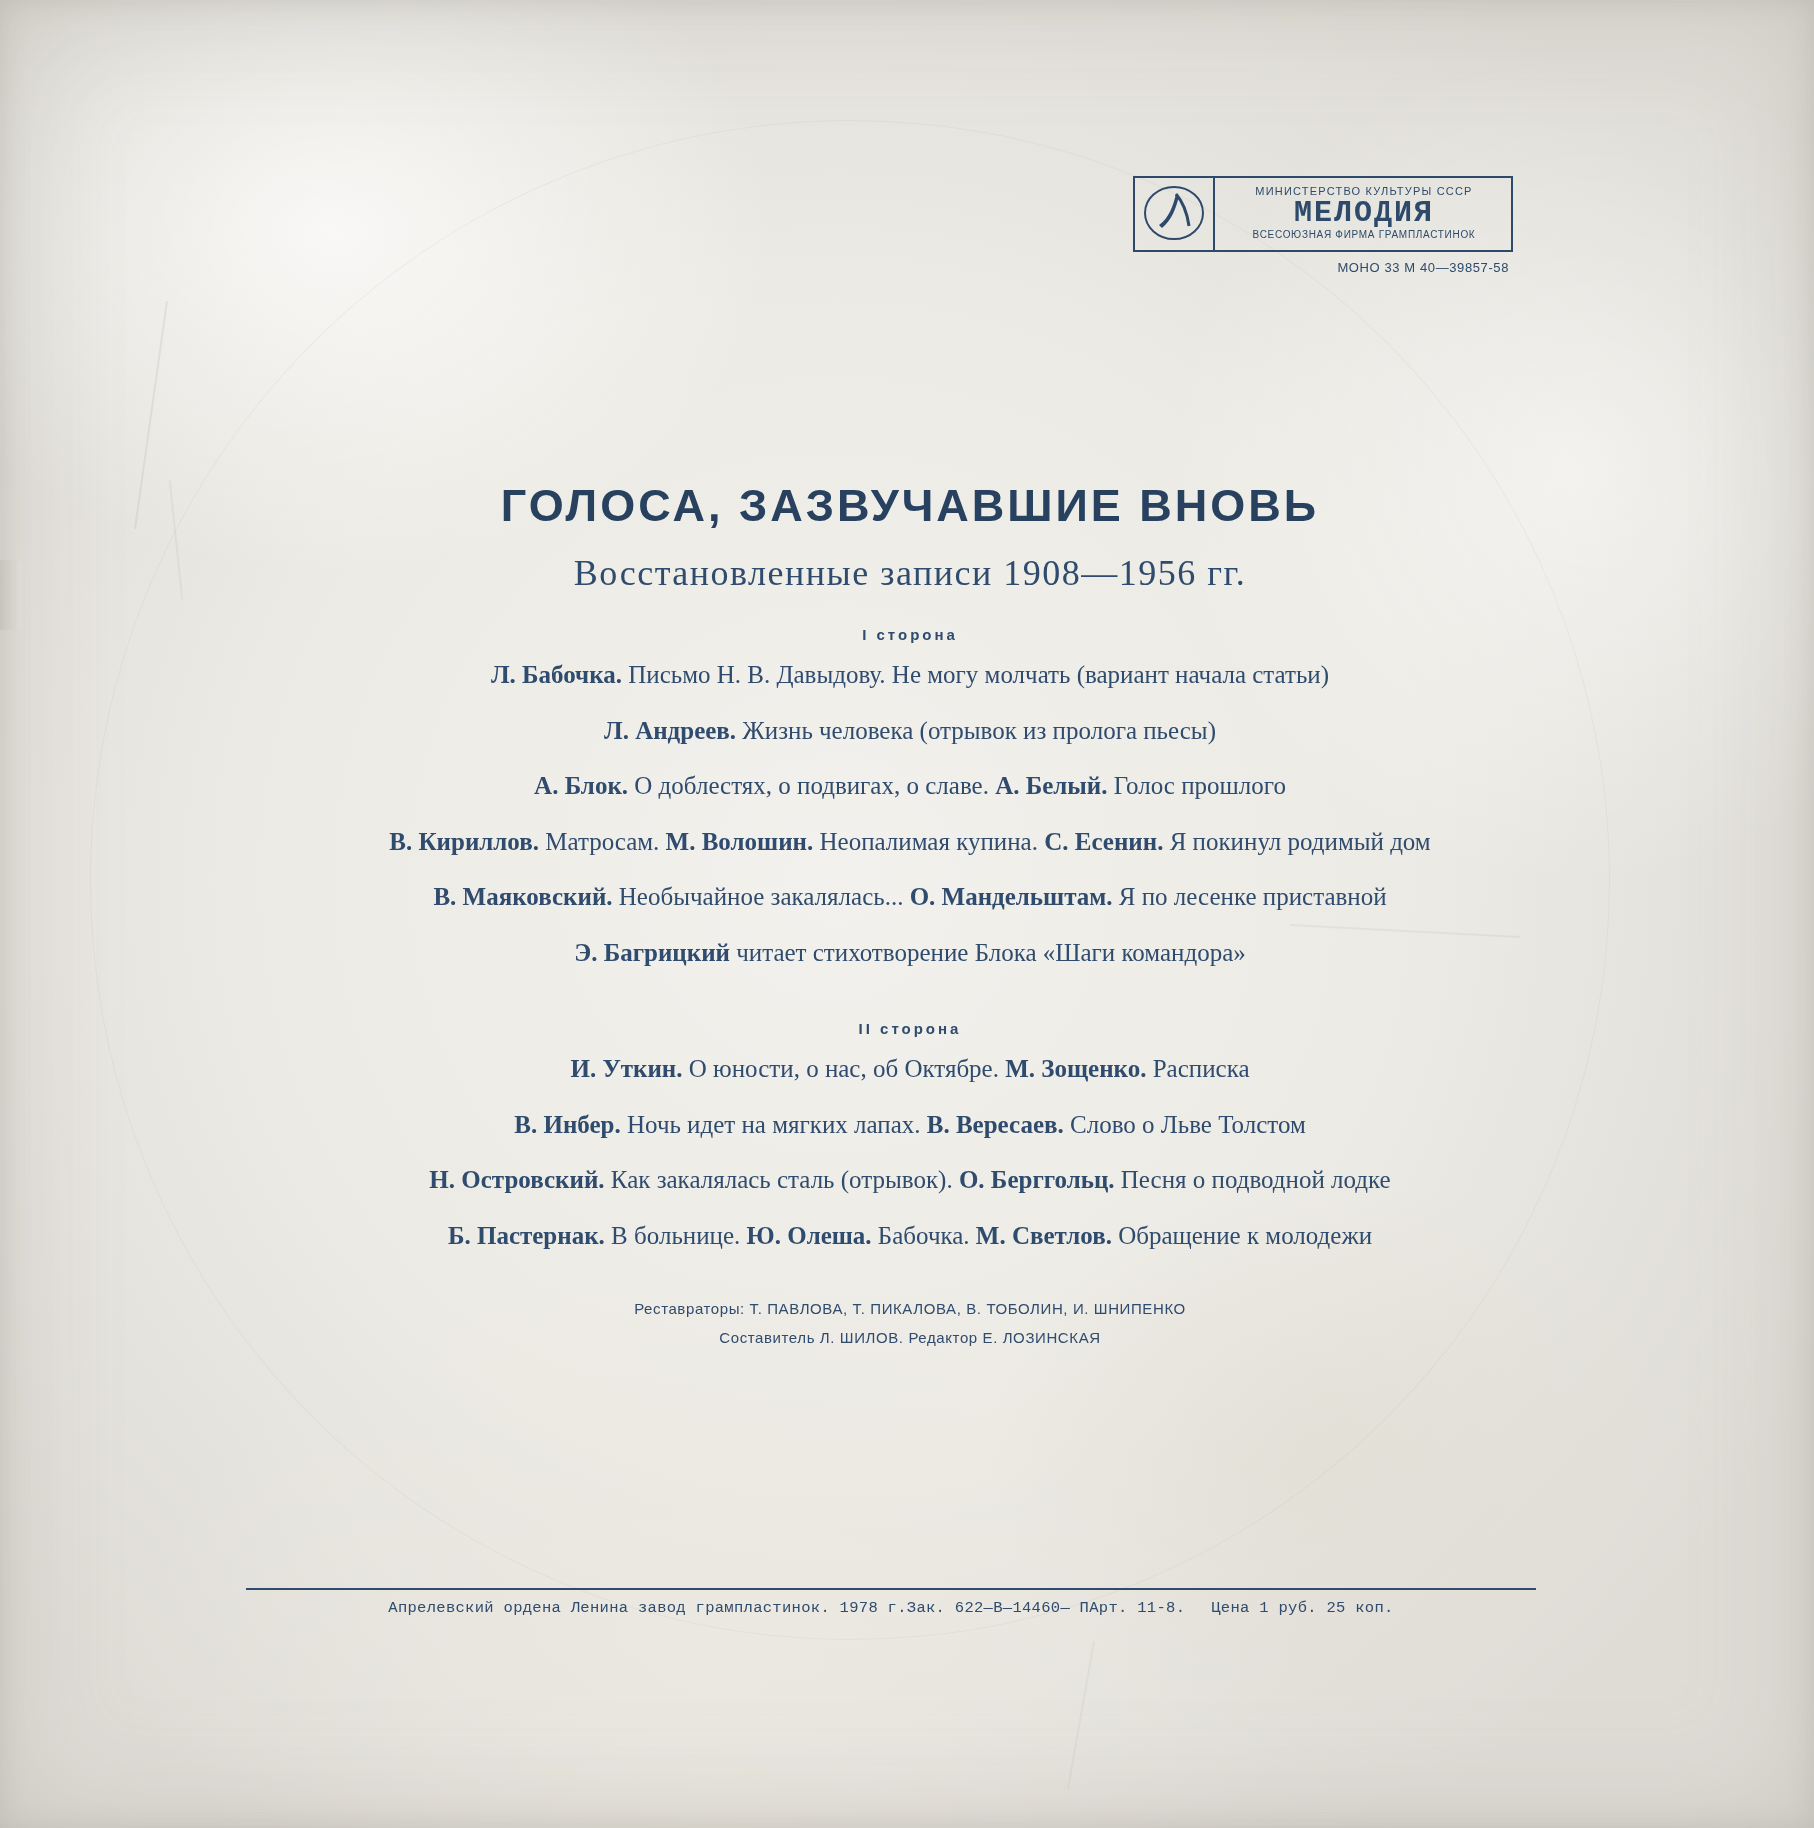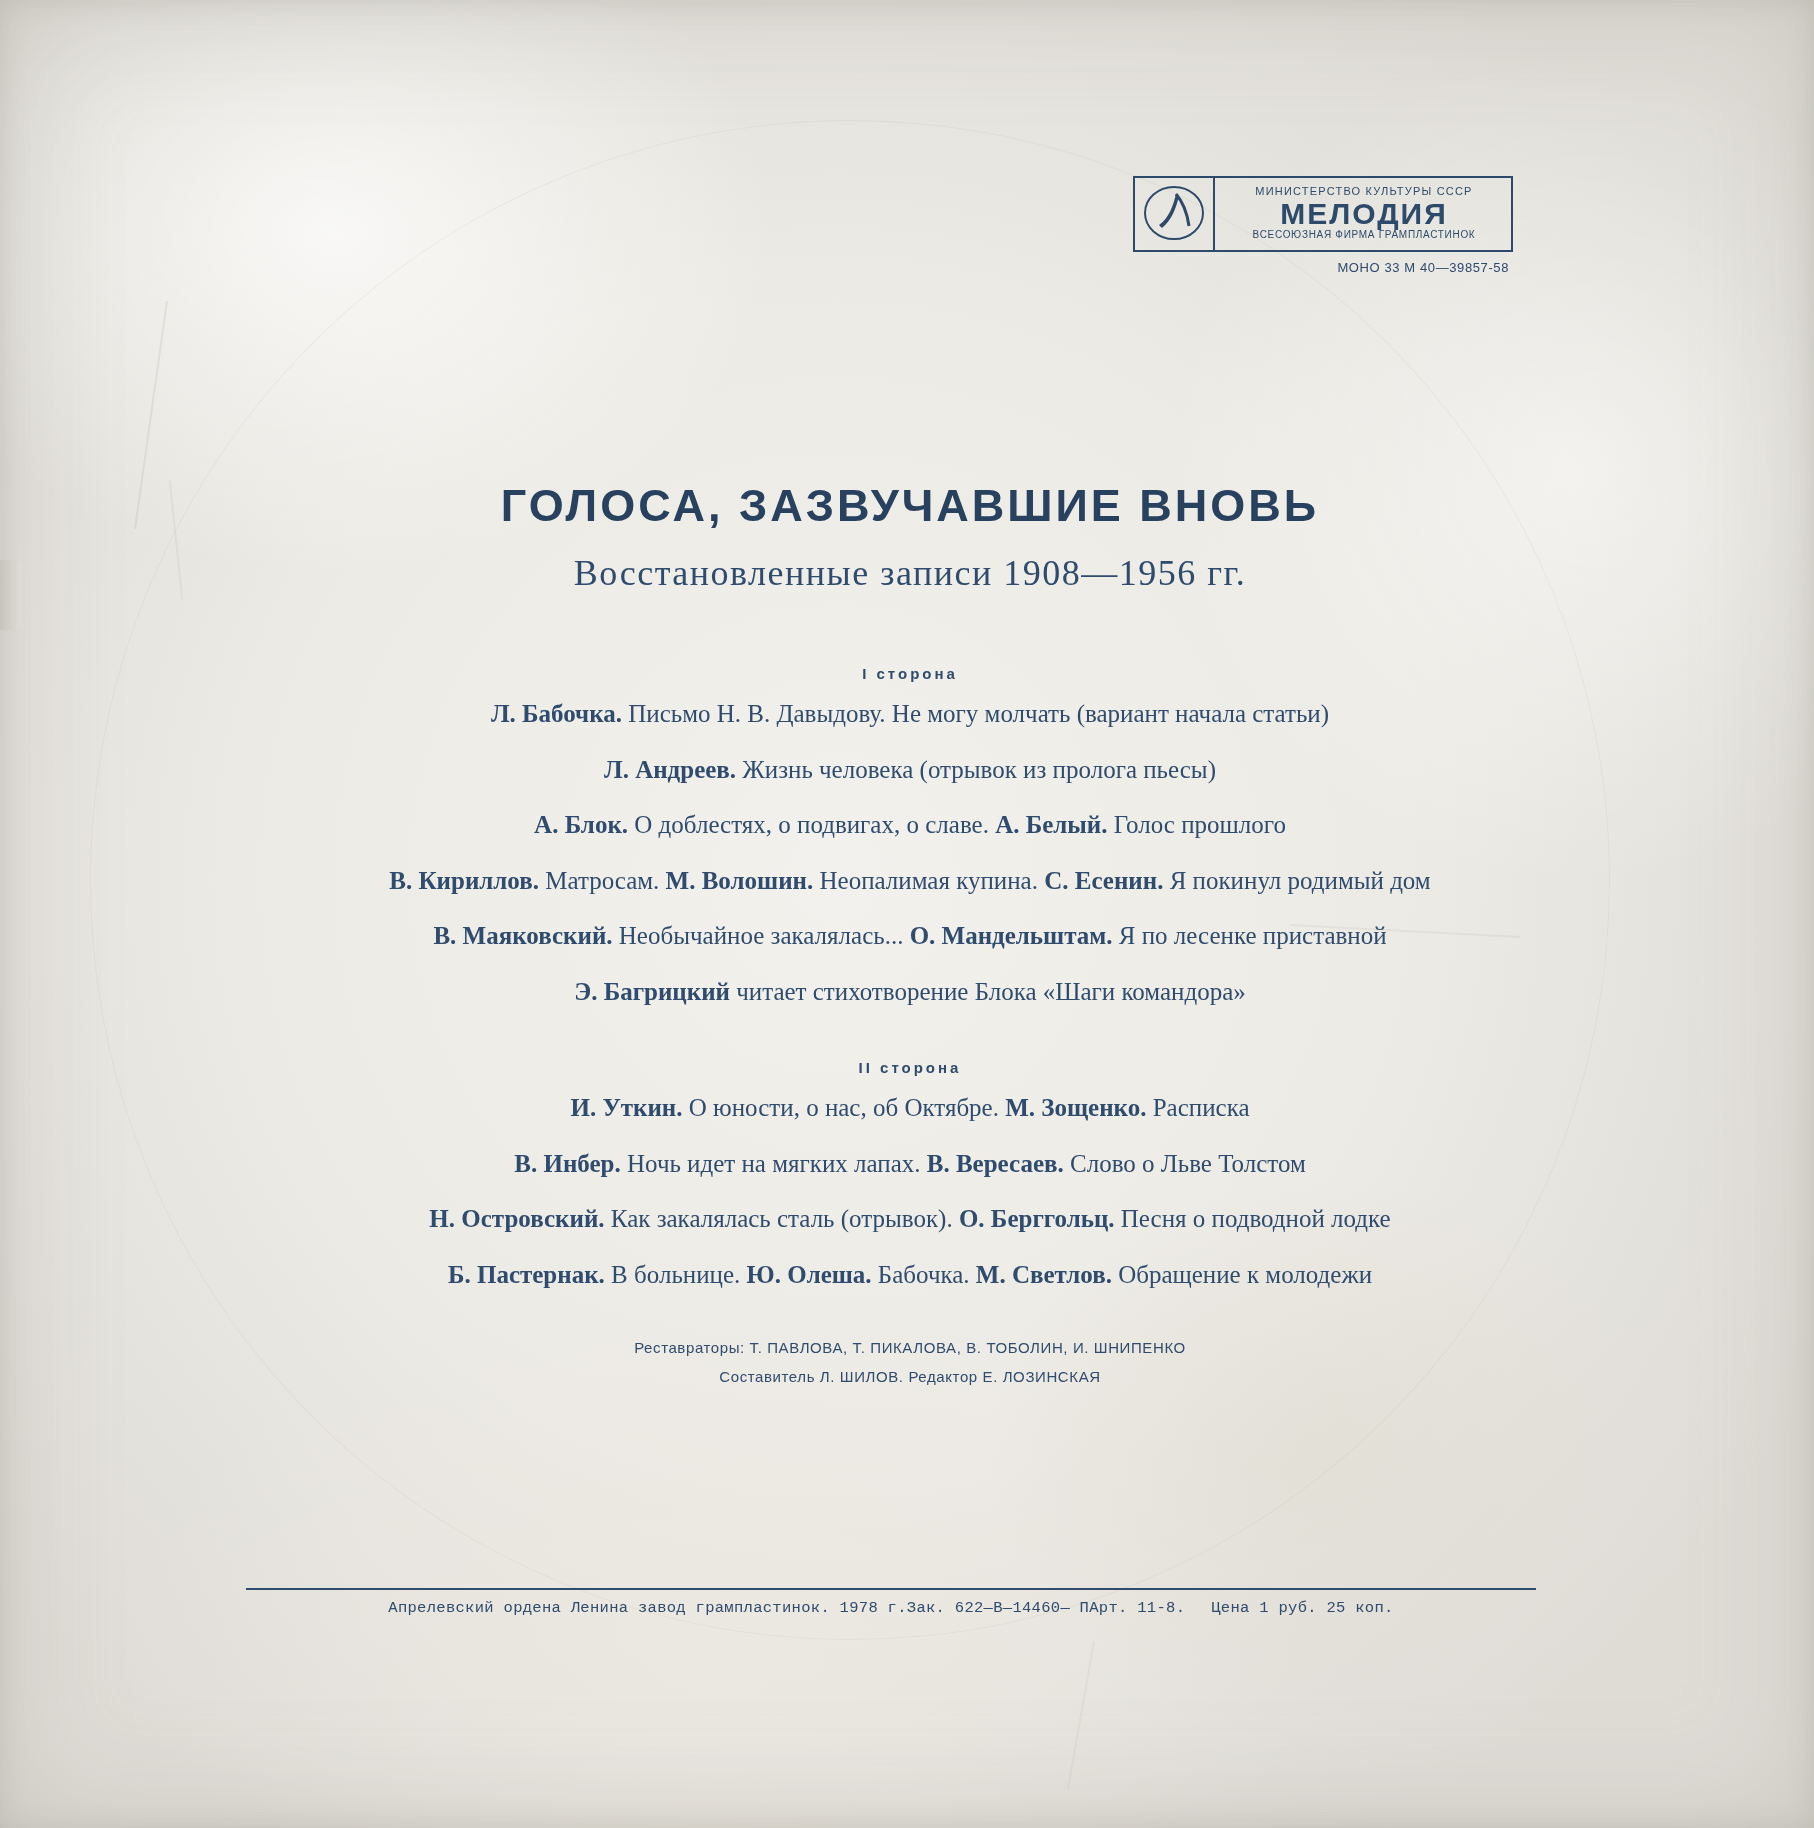--- a/index.html
+++ b/index.html
@@ -102,21 +102,21 @@
     justify-content: center;
     color: #2d4a6b;
   }
   .logo-top {
     font-family: "Liberation Sans", sans-serif;
     font-size: 11px;
     letter-spacing: 1.2px;
     line-height: 1;
   }
   .logo-name {
-    font-family: Liberation Sans, sans-serif;
+    font-family: Liberation Mono, monospace;
     font-weight: bold;
     font-size: 30px;
     letter-spacing: 2px;
     line-height: 1.05;
     margin: 1px 0;
   }
   .logo-bottom {
     font-family: "Liberation Sans", sans-serif;
     font-size: 10px;
     letter-spacing: .7px;
@@ -147,21 +147,21 @@
     font-size: 45px;
     letter-spacing: 3px;
     color: #27415f;
     margin: 0 0 20px 0;
   }
   .subtitle {
     font-family: "Liberation Serif", serif;
     font-size: 36px;
     letter-spacing: 1.5px;
     color: #2f4b6d;
-    margin: 0 0 71px 0;
+    margin: 0 0 32px 0;
   }
   .side-label {
     font-family: "Liberation Sans", sans-serif;
     font-weight: bold;
     font-size: 15px;
     letter-spacing: 3px;
     margin: 0 0 18px 0;
     color: #2f4b6d;
   }
   .track {

